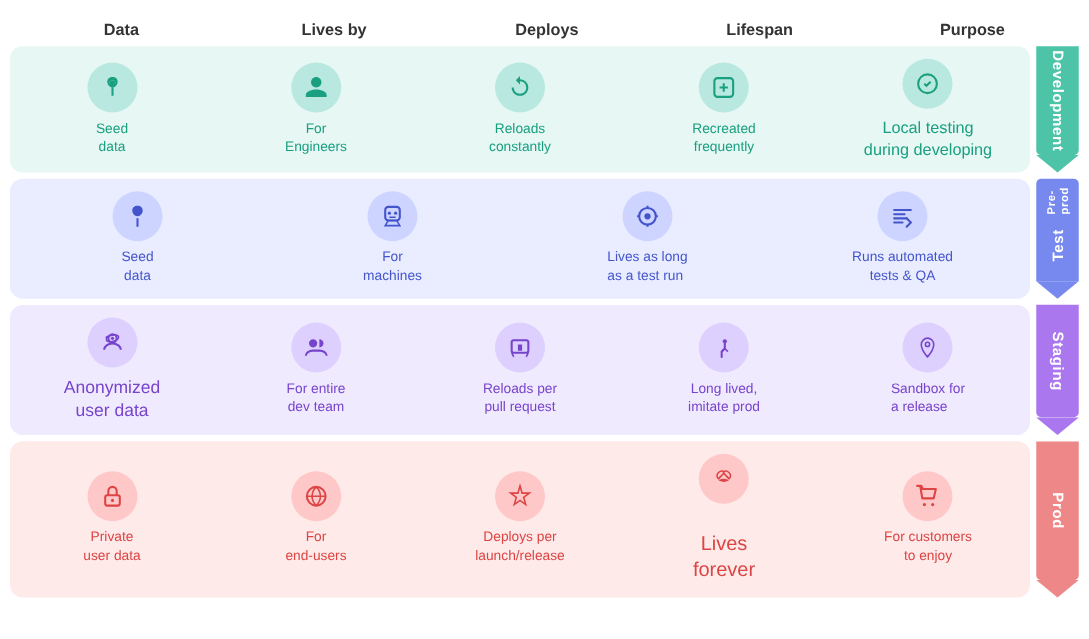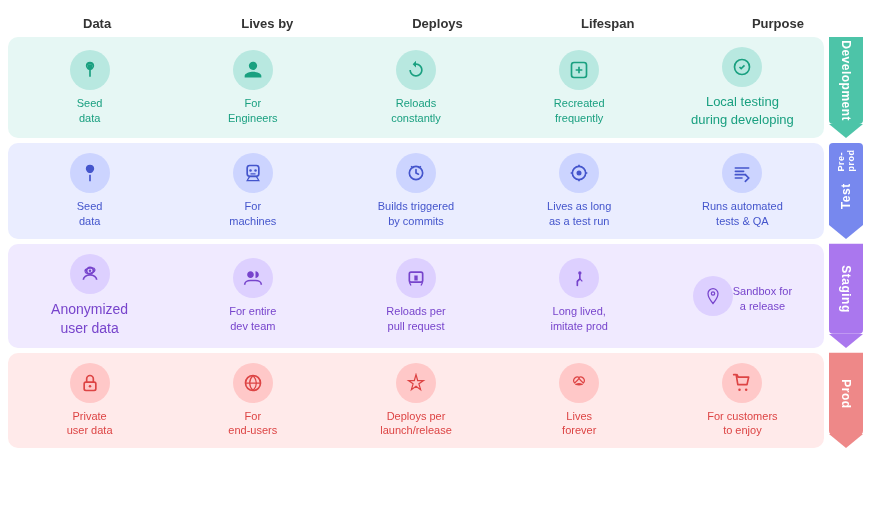--- a/index.html
+++ b/index.html
@@ -128,32 +128,21 @@
                     <rect x="5" y="3" width="14" height="13" rx="3" stroke="#4455cc" stroke-width="2" fill="none"></rect>
                     <circle cx="9" cy="9" r="1.5" fill="#4455cc"></circle>
                     <circle cx="15" cy="9" r="1.5" fill="#4455cc"></circle>
                     <path d="M9 13h6" stroke="#4455cc" stroke-width="1.5"></path>
                     <path d="M8 16l-3 5h14l-3-5H8z" stroke="#4455cc" stroke-width="1.5" fill="none"></path>
                   </svg>
                 </div>
                 <div style="font-size: 11px; line-height: 1.35; margin-top: 6px; color: rgb(68, 85, 204); font-weight: 500; white-space: pre-line;">For
 machines</div>
               </div>
-              <div style="flex: 1 1 0%; display: flex; flex-direction: column; align-items: center; justify-content: center; padding: 10px 6px; text-align: center; min-height: 85px;">
-                <div style="width: 40px; height: 40px; border-radius: 50%; background: rgb(204, 212, 255); display: flex; align-items: center; justify-content: center; flex-shrink: 0;">
-                  <svg viewBox="0 0 24 24" width="20" height="20" fill="#4455cc">
-                    <circle cx="12" cy="12" r="8" stroke="#4455cc" stroke-width="2" fill="none"></circle>
-                    <path d="M12 8v4l3 1.5" stroke="#4455cc" stroke-width="2" fill="none" stroke-linecap="round"></path>
-                    <path d="M6 4l3 2M18 4l-3 2" stroke="#4455cc" stroke-width="1.5" fill="none"></path>
-                  </svg>
-                </div>
-                <div style="font-size: 11px; line-height: 1.35; margin-top: 6px; color: rgb(68, 85, 204); font-weight: 500; white-space: pre-line;">Builds triggered
-by commits</div>
-              </div>
-              <div style="flex: 1 1 0%; display: flex; flex-direction: column; align-items: center; justify-content: center; padding: 10px 6px; text-align: center; min-height: 85px;">
+              <div style="flex: 1 1 0%; display: flex; flex-direction: column; align-items: center; justify-content: center; padding: 10px 6px; min-height: 85px;">
                 <div style="width: 40px; height: 40px; border-radius: 50%; background: rgb(204, 212, 255); display: flex; align-items: center; justify-content: center; flex-shrink: 0;">
                   <svg viewBox="0 0 24 24" width="20" height="20" fill="#4455cc">
                     <circle cx="12" cy="12" r="8" stroke="#4455cc" stroke-width="2" fill="none"></circle>
                     <circle cx="12" cy="12" r="3" fill="#4455cc"></circle>
                     <path d="M12 4V2M12 22v-2M4 12H2M22 12h-2" stroke="#4455cc" stroke-width="2"></path>
                   </svg>
                 </div>
                 <div style="font-size: 11px; line-height: 1.35; margin-top: 6px; color: rgb(68, 85, 204); font-weight: 500; white-space: pre-line;">Lives as long
 as a test run</div>
               </div>
@@ -216,21 +205,21 @@
                 <div style="width: 40px; height: 40px; border-radius: 50%; background: rgb(221, 208, 255); display: flex; align-items: center; justify-content: center; flex-shrink: 0;">
                   <svg viewBox="0 0 24 24" width="20" height="20" fill="#7744cc">
                     <circle cx="13" cy="6" r="2" fill="#7744cc"></circle>
                     <path d="M13 8v5l-3 3v5" stroke="#7744cc" stroke-width="2" fill="none" stroke-linecap="round"></path>
                     <path d="M10 16l3-3 3 3" stroke="#7744cc" stroke-width="1.5" fill="none"></path>
                   </svg>
                 </div>
                 <div style="font-size: 11px; line-height: 1.35; margin-top: 6px; color: rgb(119, 68, 204); font-weight: 500; white-space: pre-line;">Long lived,
 imitate prod</div>
               </div>
-              <div style="flex: 1 1 0%; display: flex; flex-direction: row; align-items: center; justify-content: center; padding: 10px 6px; text-align: center; min-height: 85px;">
+              <div style="flex: 1 1 0%; display: flex; flex-direction: column; align-items: center; justify-content: center; padding: 10px 6px; min-height: 85px;">
                 <div style="width: 40px; height: 40px; border-radius: 50%; background: rgb(221, 208, 255); display: flex; align-items: center; justify-content: center; flex-shrink: 0;">
                   <svg viewBox="0 0 24 24" width="20" height="20" fill="#7744cc">
                     <path d="M12 3C9 3 6 6 6 9c0 5 6 12 6 12s6-7 6-12c0-3-2.7-6-6-6zm0 8a2 2 0 110-4 2 2 0 010 4z" stroke="#7744cc" stroke-width="1.5" fill="none"></path>
                   </svg>
                 </div>
                 <div style="font-size: 11px; line-height: 1.35; margin-top: 6px; color: rgb(119, 68, 204); font-weight: 500; white-space: pre-line;">Sandbox for
 a release</div>
               </div>
             </div>
             <div style="display: flex; flex-direction: column; align-items: center; width: 34px; margin-left: 5px; flex-shrink: 0;">
@@ -273,21 +262,21 @@
                 <div style="font-size: 11px; line-height: 1.35; margin-top: 6px; color: rgb(221, 68, 68); font-weight: 500; white-space: pre-line;">Deploys per
 launch/release</div>
               </div>
               <div style="flex: 1 1 0%; display: flex; flex-direction: column; align-items: center; justify-content: center; padding: 10px 6px; text-align: center; min-height: 85px;">
                 <div style="width: 40px; height: 40px; border-radius: 50%; background: rgb(255, 200, 200); display: flex; align-items: center; justify-content: center; flex-shrink: 0;">
                   <svg viewBox="0 0 24 24" width="20" height="20" fill="#dd4444">
                     <path d="M12 12c-3 0-5 1.5-5 1.5S9 15 12 15s5-1.5 5-1.5S15 12 12 12z" fill="#dd4444"></path>
                     <path d="M7 12c-2-1.5-2-4 0-6s5-2 5 0c0 2-3 3-5 6zm10 0c2-1.5 2-4 0-6s-5-2-5 0c0 2 3 3 5 6z" stroke="#dd4444" stroke-width="1.5" fill="none"></path>
                   </svg>
                 </div>
-                <div style="font-size: 11px; line-height: 1.35; margin-top: 6px; color: rgb(221, 68, 68); font-weight: 500; white-space: pre-line;">Lives
+                <div style="font-size: 16px; line-height: 1.35; margin-top: 22px; color: rgb(221, 68, 68); font-weight: 500; white-space: pre-line;">Lives
 forever</div>
               </div>
               <div style="flex: 1 1 0%; display: flex; flex-direction: column; align-items: center; justify-content: center; padding: 8px 6px; text-align: center; min-height: 85px;">
                 <div style="width: 40px; height: 40px; border-radius: 50%; background: rgb(255, 200, 200); display: flex; align-items: center; justify-content: center; flex-shrink: 0;">
                   <svg viewBox="0 0 24 24" width="20" height="20" fill="#dd4444">
                     <path d="M6 2l1.5 3H20l-2 9H7L5 2H2" stroke="#dd4444" stroke-width="2" fill="none" stroke-linecap="round" stroke-linejoin="round"></path>
                     <circle cx="9" cy="20" r="1.5" fill="#dd4444"></circle>
                     <circle cx="17" cy="20" r="1.5" fill="#dd4444"></circle>
                   </svg>
                 </div>

